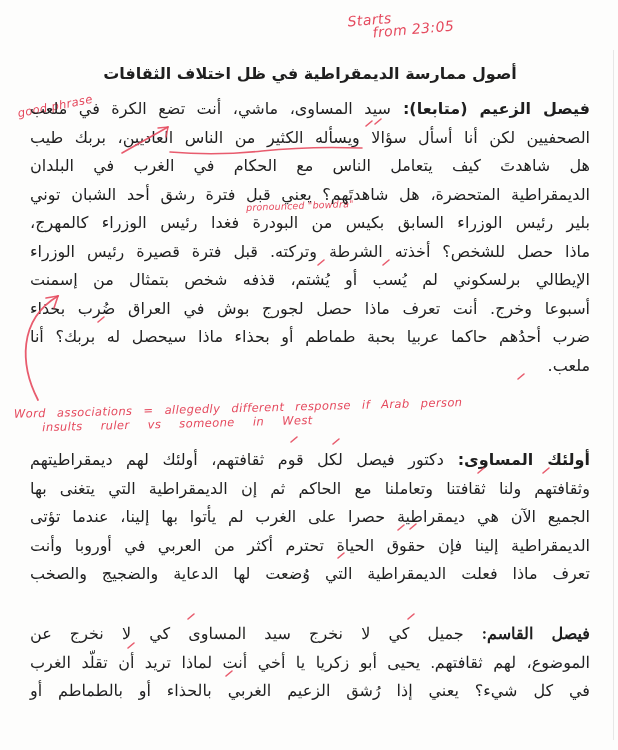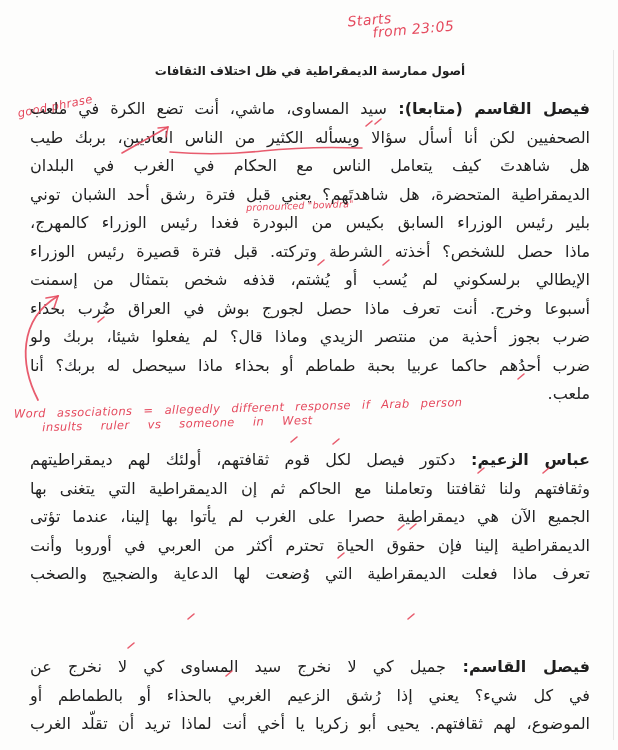--- a/index.html
+++ b/index.html
@@ -6,24 +6,24 @@
   .page{
     position:relative; width:618px; height:750px;
     background:#fdfdfc; overflow:hidden;
     font-family:"DejaVu Sans", sans-serif; color:#1f1f1f;
     --ink:#e54a5e;
   }
   .scan-edge{position:absolute; right:4px; top:50px; width:1px; height:690px;
     background:#d9d9d9; opacity:.6;}
   .doc-title{
     position:absolute; left:30px; top:64px; width:560px;
-    direction:rtl; text-align:center; font-weight:bold; font-size:12px;
+    direction:rtl; text-align:center; font-weight:bold; font-size:16px;
   }
   .para{position:absolute; left:30px; width:560px; direction:rtl;}
-  .p1{top:95px;} .p2{top:446px;} .p3{top:653px;}
+  .p1{top:95px;} .p2{top:446px;} .p3{top:620px;font-family:Liberation Serif, serif;}
   .tline{
     font-size:16px; line-height:28.5px; height:28.5px;
     text-align:justify; text-align-last:justify;
     word-spacing:1px; white-space:nowrap;
   }
   .tline.lastline{text-align-last:start;}
   .speaker{font-weight:bold;}
   .hand{
     position:absolute; color:var(--ink);
     font-family:"DejaVu Sans", sans-serif; font-style:italic;
@@ -60,50 +60,49 @@
 
   <div class="hand note-pron">pronounced "bowdra"</div>
 
   <div class="hand note-word">
     <span class="l1">Word associations = allegedly different response if Arab person</span>
     <span class="l2">insults ruler vs someone in West</span>
   </div>
 
   <div class="para p1">
     <div class="tline">
-      <span class="speaker">فيصل القاسم (متابعا): </span><span>سيد المساوى، ماشي، أنت تضع الكرة في ملعب</span>
+      <span class="speaker">فيصل الزعيم (متابعا): </span><span>سيد المساوى، ماشي، أنت تضع الكرة في ملعب</span>
     </div>
     <div class="tline">الصحفيين لكن أنا أسأل سؤالا ويسأله الكثير من الناس العاديين، بربك طيب</div>
     <div class="tline">هل شاهدتَ كيف يتعامل الناس مع الحكام في الغرب في البلدان</div>
     <div class="tline">الديمقراطية المتحضرة، هل شاهدتَهم؟ يعني قبل فترة رشق أحد الشبان توني</div>
     <div class="tline">بلير رئيس الوزراء السابق بكيس من البودرة فغدا رئيس الوزراء كالمهرج،</div>
     <div class="tline">ماذا حصل للشخص؟ أخذته الشرطة وتركته. قبل فترة قصيرة رئيس الوزراء</div>
     <div class="tline">الإيطالي برلسكوني لم يُسب أو يُشتم، قذفه شخص بتمثال من إسمنت</div>
     <div class="tline">أسبوعا وخرج. أنت تعرف ماذا حصل لجورج بوش في العراق ضُرب بحذاء</div>
-    <div class="tline">ضرب بجوز أحذية من منتصر الزيدي وماذا قال؟ لم يفعلوا شيئا، بربك ولو</div>
     <div class="tline">ضرب أحدُهم حاكما عربيا بحبة طماطم أو بحذاء ماذا سيحصل له بربك؟ أنا</div>
     <div class="tline lastline">ملعب.</div>
   </div>
 
   <div class="para p2">
     <div class="tline">
-      <span class="speaker">عباس الزعيم: </span><span>دكتور فيصل لكل قوم ثقافتهم، أولئك لهم ديمقراطيتهم</span>
+      <span class="speaker">أولئك المساوى: </span><span>دكتور فيصل لكل قوم ثقافتهم، أولئك لهم ديمقراطيتهم</span>
     </div>
     <div class="tline">وثقافتهم ولنا ثقافتنا وتعاملنا مع الحاكم ثم إن الديمقراطية التي يتغنى بها</div>
     <div class="tline">الجميع الآن هي ديمقراطية حصرا على الغرب لم يأتوا بها إلينا، عندما تؤتى</div>
     <div class="tline">الديمقراطية إلينا فإن حقوق الحياة تحترم أكثر من العربي في أوروبا وأنت</div>
     <div class="tline">تعرف ماذا فعلت الديمقراطية التي وُضعت لها الدعاية والضجيج والصخب</div>
   </div>
 
   <div class="para p3">
     <div class="tline">
       <span class="speaker">فيصل القاسم: </span><span>جميل كي لا نخرج سيد المساوى كي لا نخرج عن</span>
     </div>
+    <div class="tline">الموضوع، لهم ثقافتهم. يحيى أبو زكريا يا أخي أنت لماذا تريد أن تقلّد الغرب</div>
     <div class="tline">في كل شيء؟ يعني إذا رُشق الزعيم الغربي بالحذاء أو بالطماطم أو</div>
-    <div class="tline">الموضوع، لهم ثقافتهم. يحيى أبو زكريا يا أخي أنت لماذا تريد أن تقلّد الغرب</div>
   </div>
 
   <svg class="ink-overlay" width="618" height="750" viewBox="0 0 618 750">
 
     <path d="M170,152 Q216,156 262,151 T362,148" stroke-width="1.6"></path>
 
     <path d="M168,127 L122,153" stroke-width="1.6"></path>
     <path d="M158,128 L168,127 L166,137" stroke-width="1.4"></path>
 
     <path d="M38,400 C20,365 18,320 58,296" stroke-width="1.8"></path>

